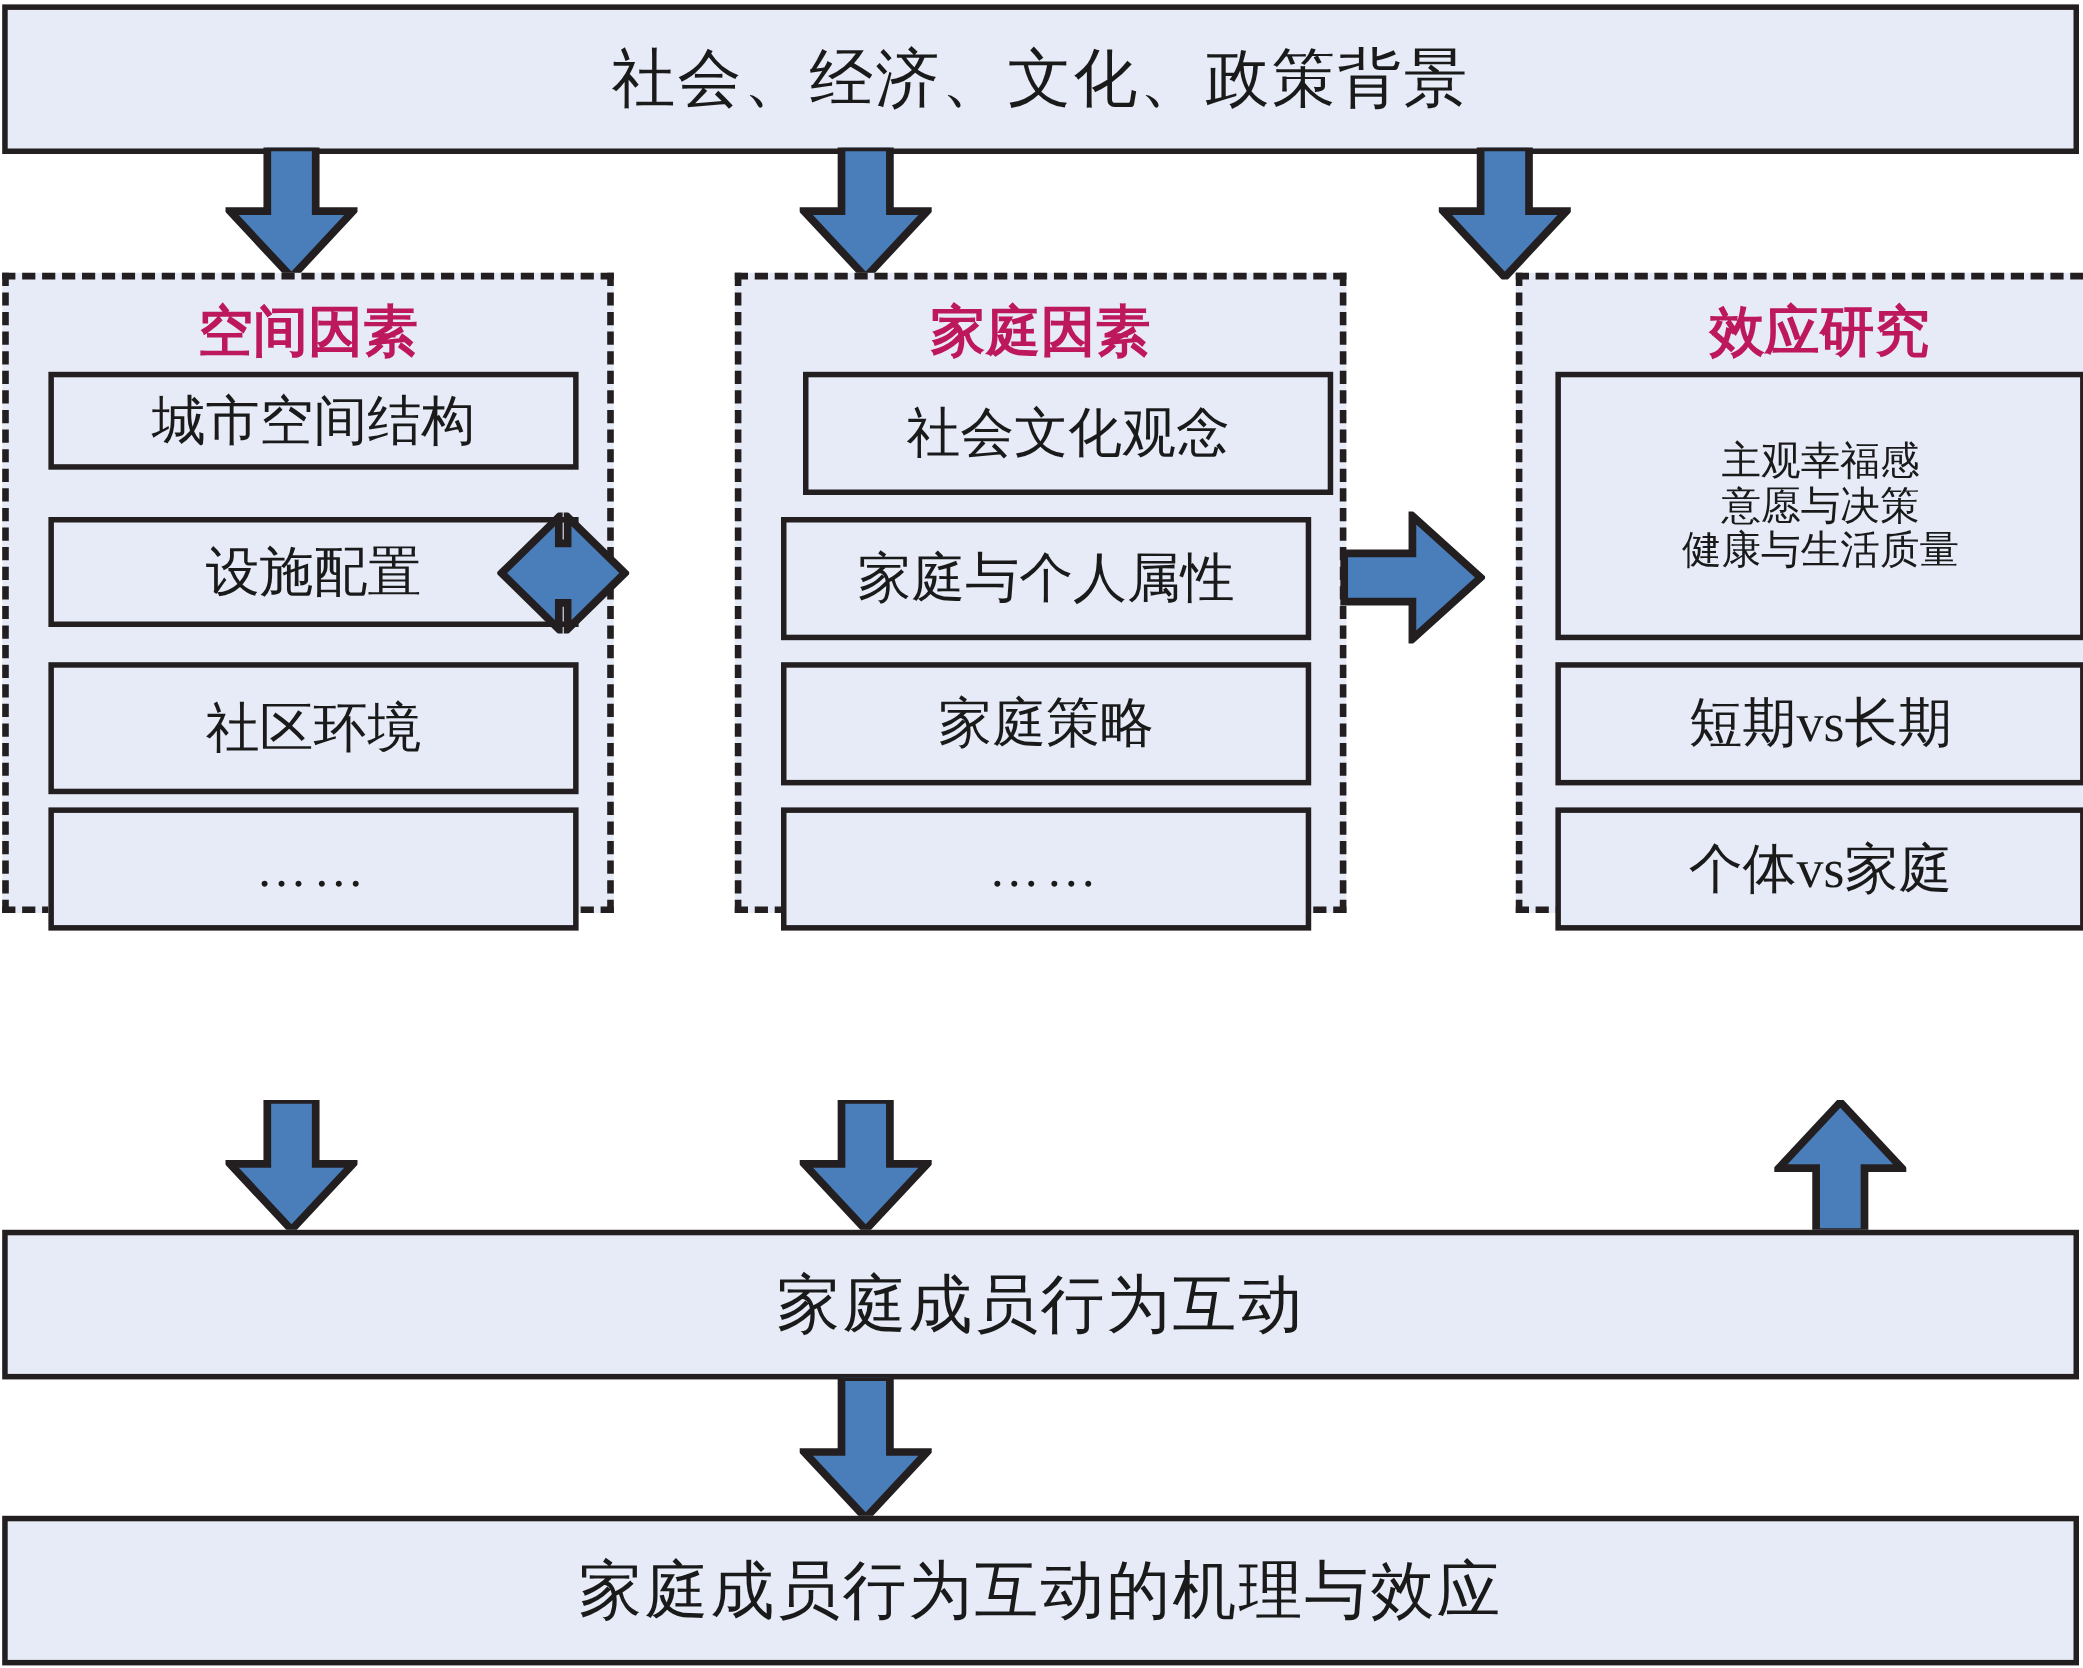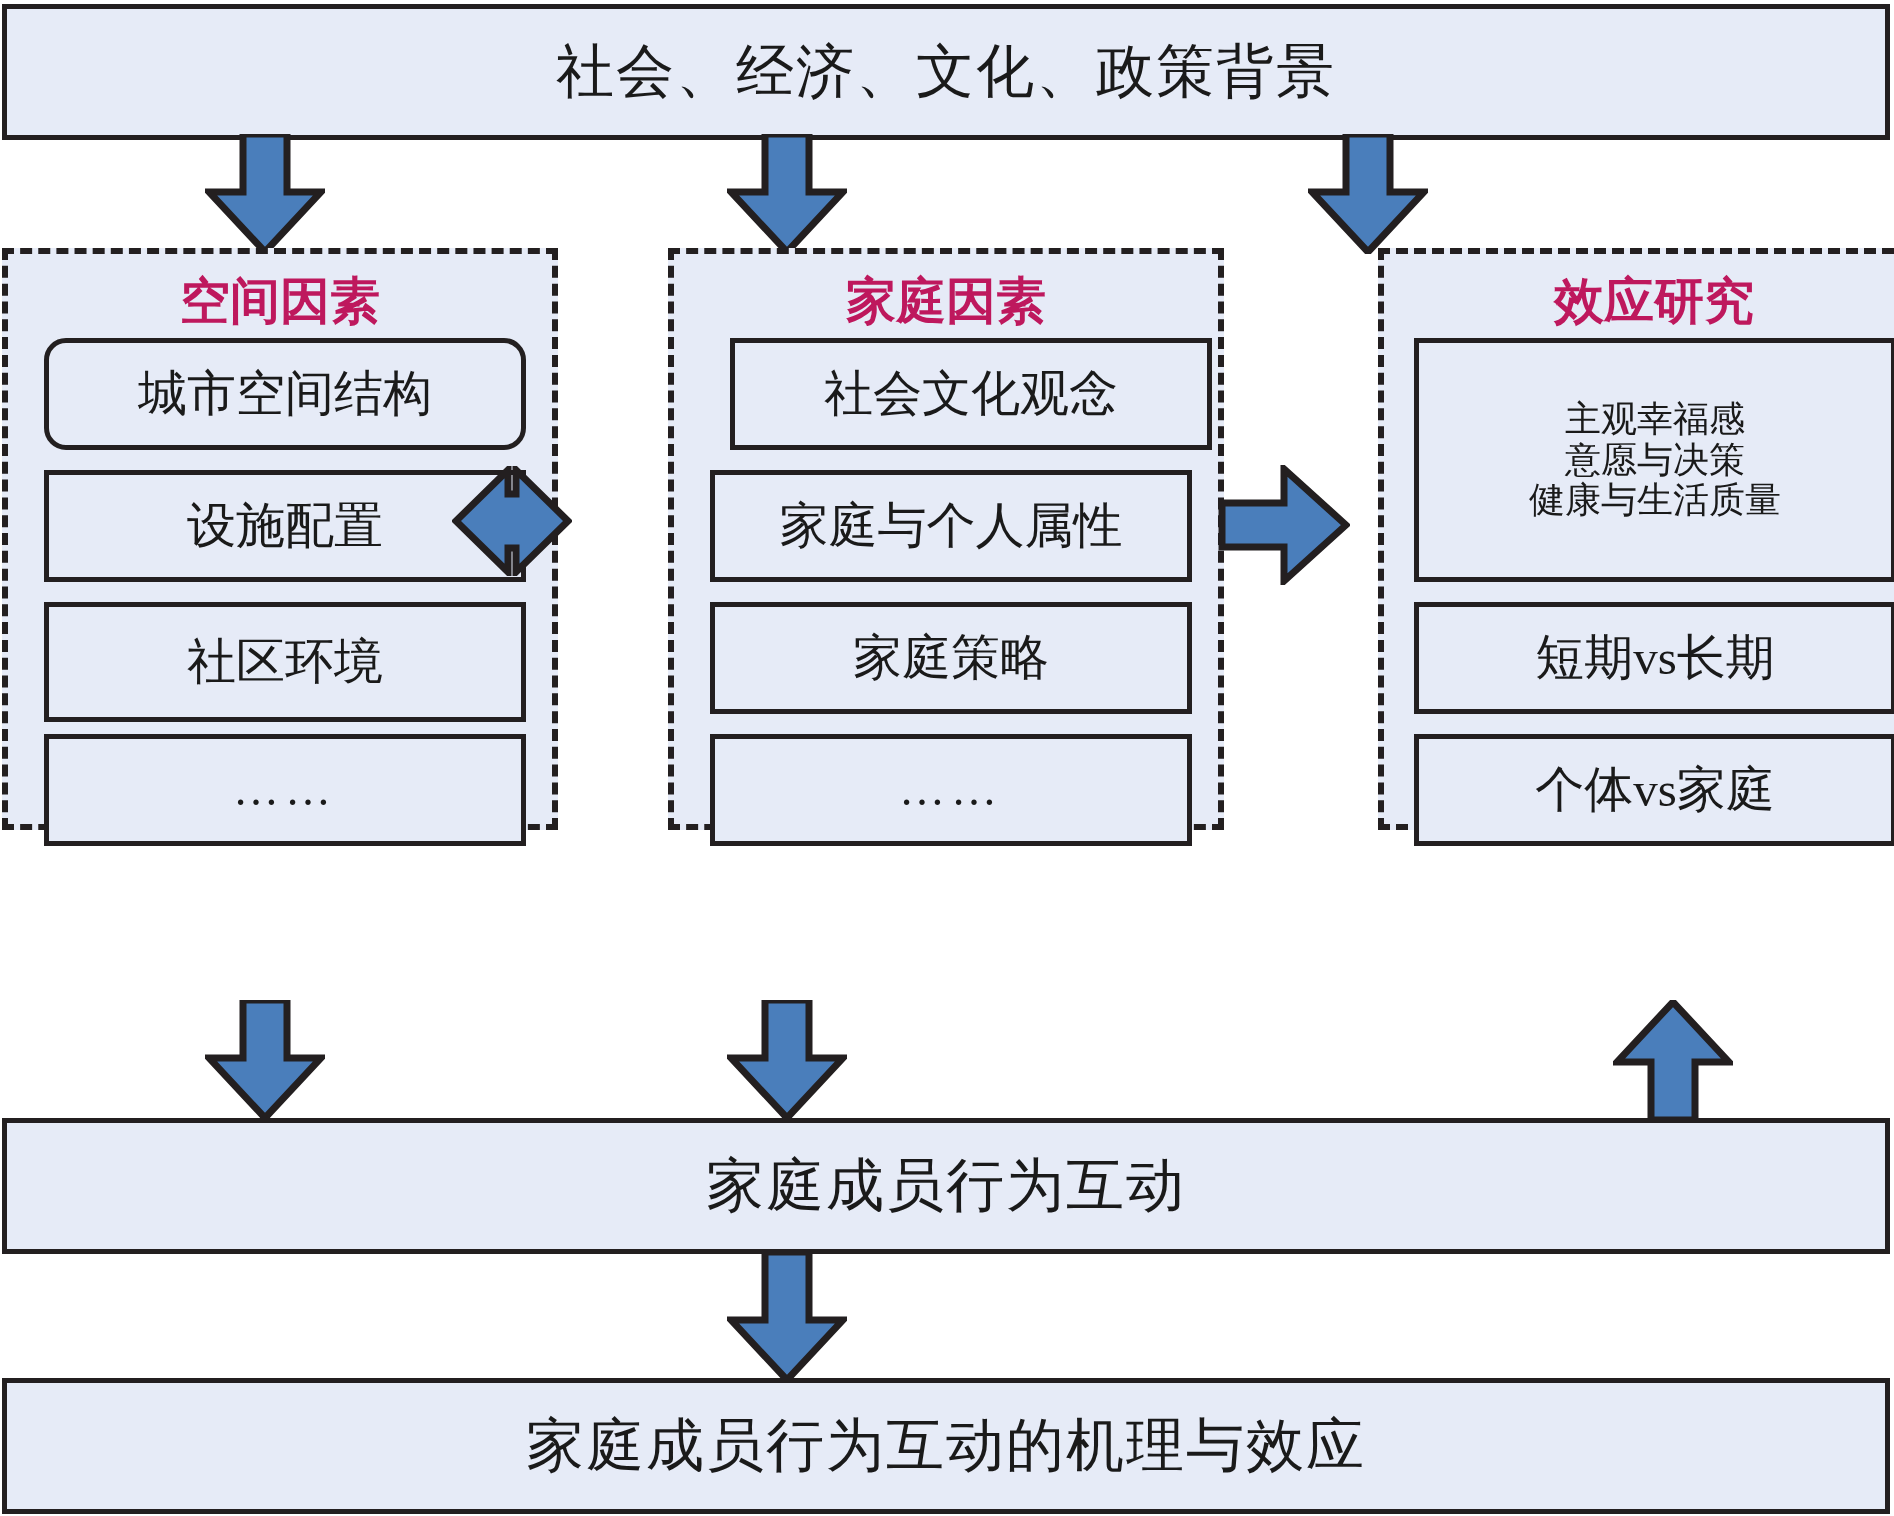--- a/index.html
+++ b/index.html
@@ -104,24 +104,24 @@
 
   <div class="arrow" style="left:1308px; top:134px; width:120px; height:120px;">
     <svg width="120" height="120" viewBox="0 0 120 120">
       <polygon points="38,0 82,0 82,58 116,58 60,118 4,58 38,58" fill="#4a7ebb" stroke="#231f20" stroke-width="7" stroke-linejoin="miter"></polygon>
     </svg>
   </div>
 
   <div class="group" style="left:2px; top:248px; width:556px; height:582px;">
     <div class="group-title">空间因素</div>
 
-    <div class="item" style="left:36px; top:84px; width:482px; height:112px;border-radius:22px;">
+    <div class="item" style="left:36px; top:84px; width:482px; height:89px;">
       <span class="item-text">城市空间结构</span>
     </div>
-    <div class="item" style="left:36px; top:216px; width:482px; height:112px;">
+    <div class="item" style="left:36px; top:216px; width:482px; height:100px;">
       <span class="item-text">设施配置</span>
     </div>
     <div class="item" style="left:36px; top:348px; width:482px; height:120px;">
       <span class="item-text">社区环境</span>
     </div>
     <div class="item" style="left:36px; top:480px; width:482px; height:112px;">
       <span class="item-text dots">……</span>
     </div>
   </div>
 

